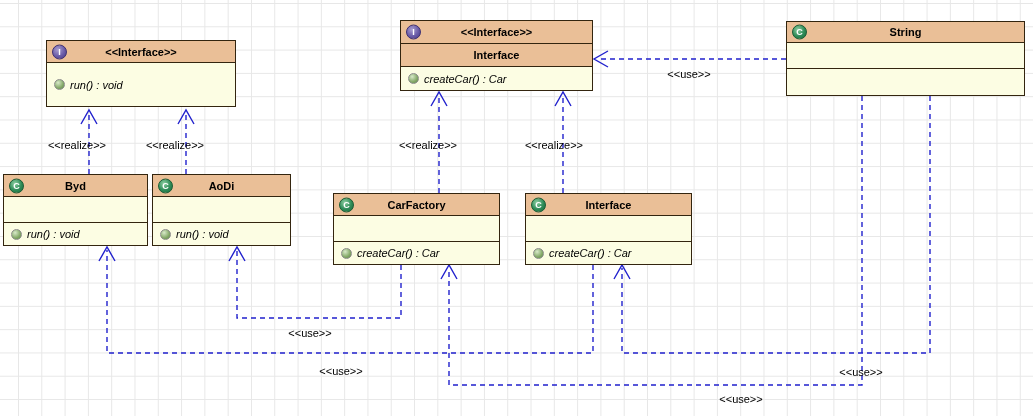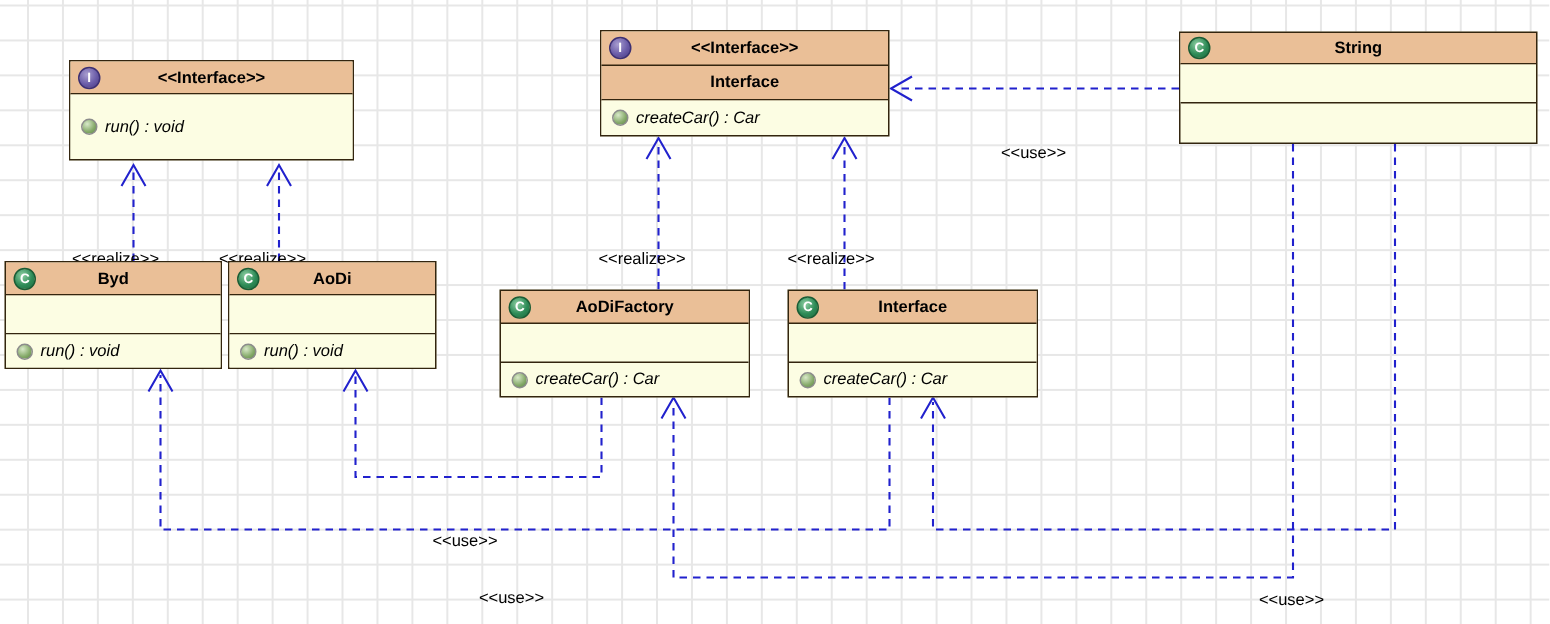--- a/index.html
+++ b/index.html
@@ -39,21 +39,21 @@
   }
   .op-text { white-space:nowrap; }
   .op-text.underline { text-decoration:underline; }
   svg.edges { position:absolute; left:0; top:0; pointer-events:none; }
   svg.edges * { vector-effect:non-scaling-stroke; }
   .edge { stroke:#2121cd; fill:none; }
   .edge-line { stroke-width:1.4; stroke-dasharray:5 4; }
   .edge-head { stroke-width:1.4; }
   .edge-label {
     position:absolute; transform:translate(-50%,-50%);
-    white-space:nowrap; font-size:11px; color:#000;margin-top:28px;
+    white-space:nowrap; font-size:11px; color:#000;
   }
 </style>
 </head>
 <body>
 
 <div class="canvas">
 
   <svg class="edges" width="1033" height="416">
     <g>
       <line class="edge edge-line" x1="89" y1="174" x2="89" y2="112"></line>
@@ -156,21 +156,21 @@
     <div class="row attr" style="height:26px;"></div>
     <div class="row ops">
       <span class="m-icon"></span>
       <span class="op-text">run() : void</span>
     </div>
   </div>
 
   <div class="uml-box" style="left:333px; top:193px; width:167px; height:72px;">
     <div class="row header" style="height:22px;">
       <span class="badge cls">C</span>
-      <span class="title">AoDiFactory</span>
+      <span class="title">CarFactory</span>
     </div>
     <div class="row attr" style="height:26px;"></div>
     <div class="row ops">
       <span class="m-icon"></span>
       <span class="op-text">createCar() : Car</span>
     </div>
   </div>
 
   <div class="uml-box" style="left:525px; top:193px; width:167px; height:72px;">
     <div class="row header" style="height:22px;">

